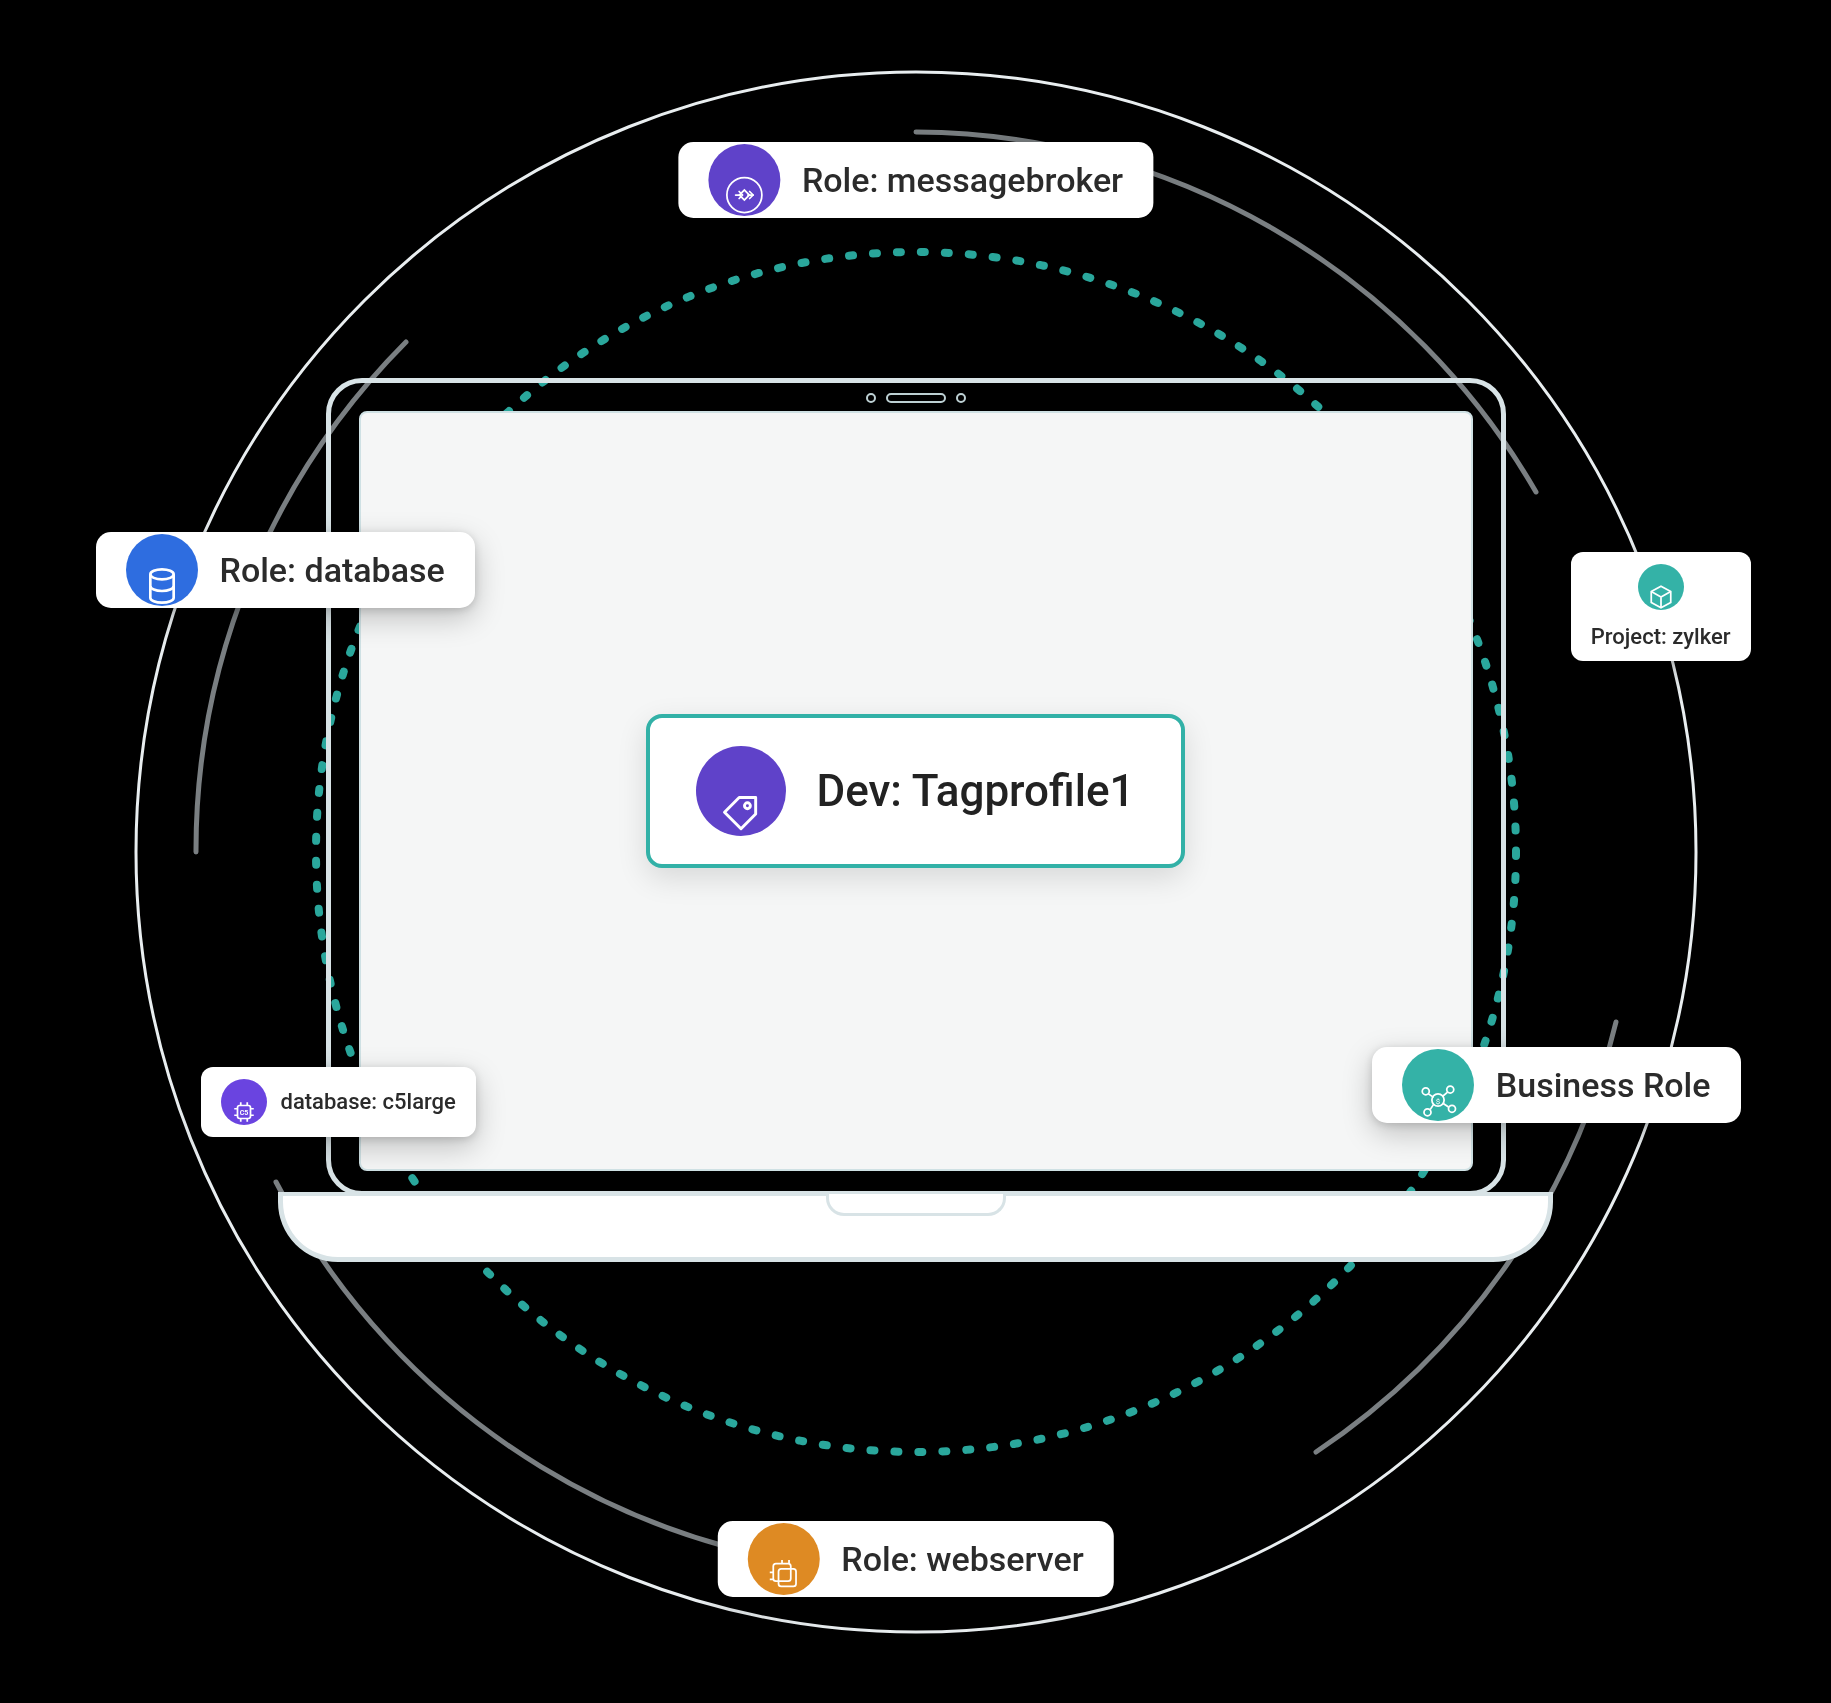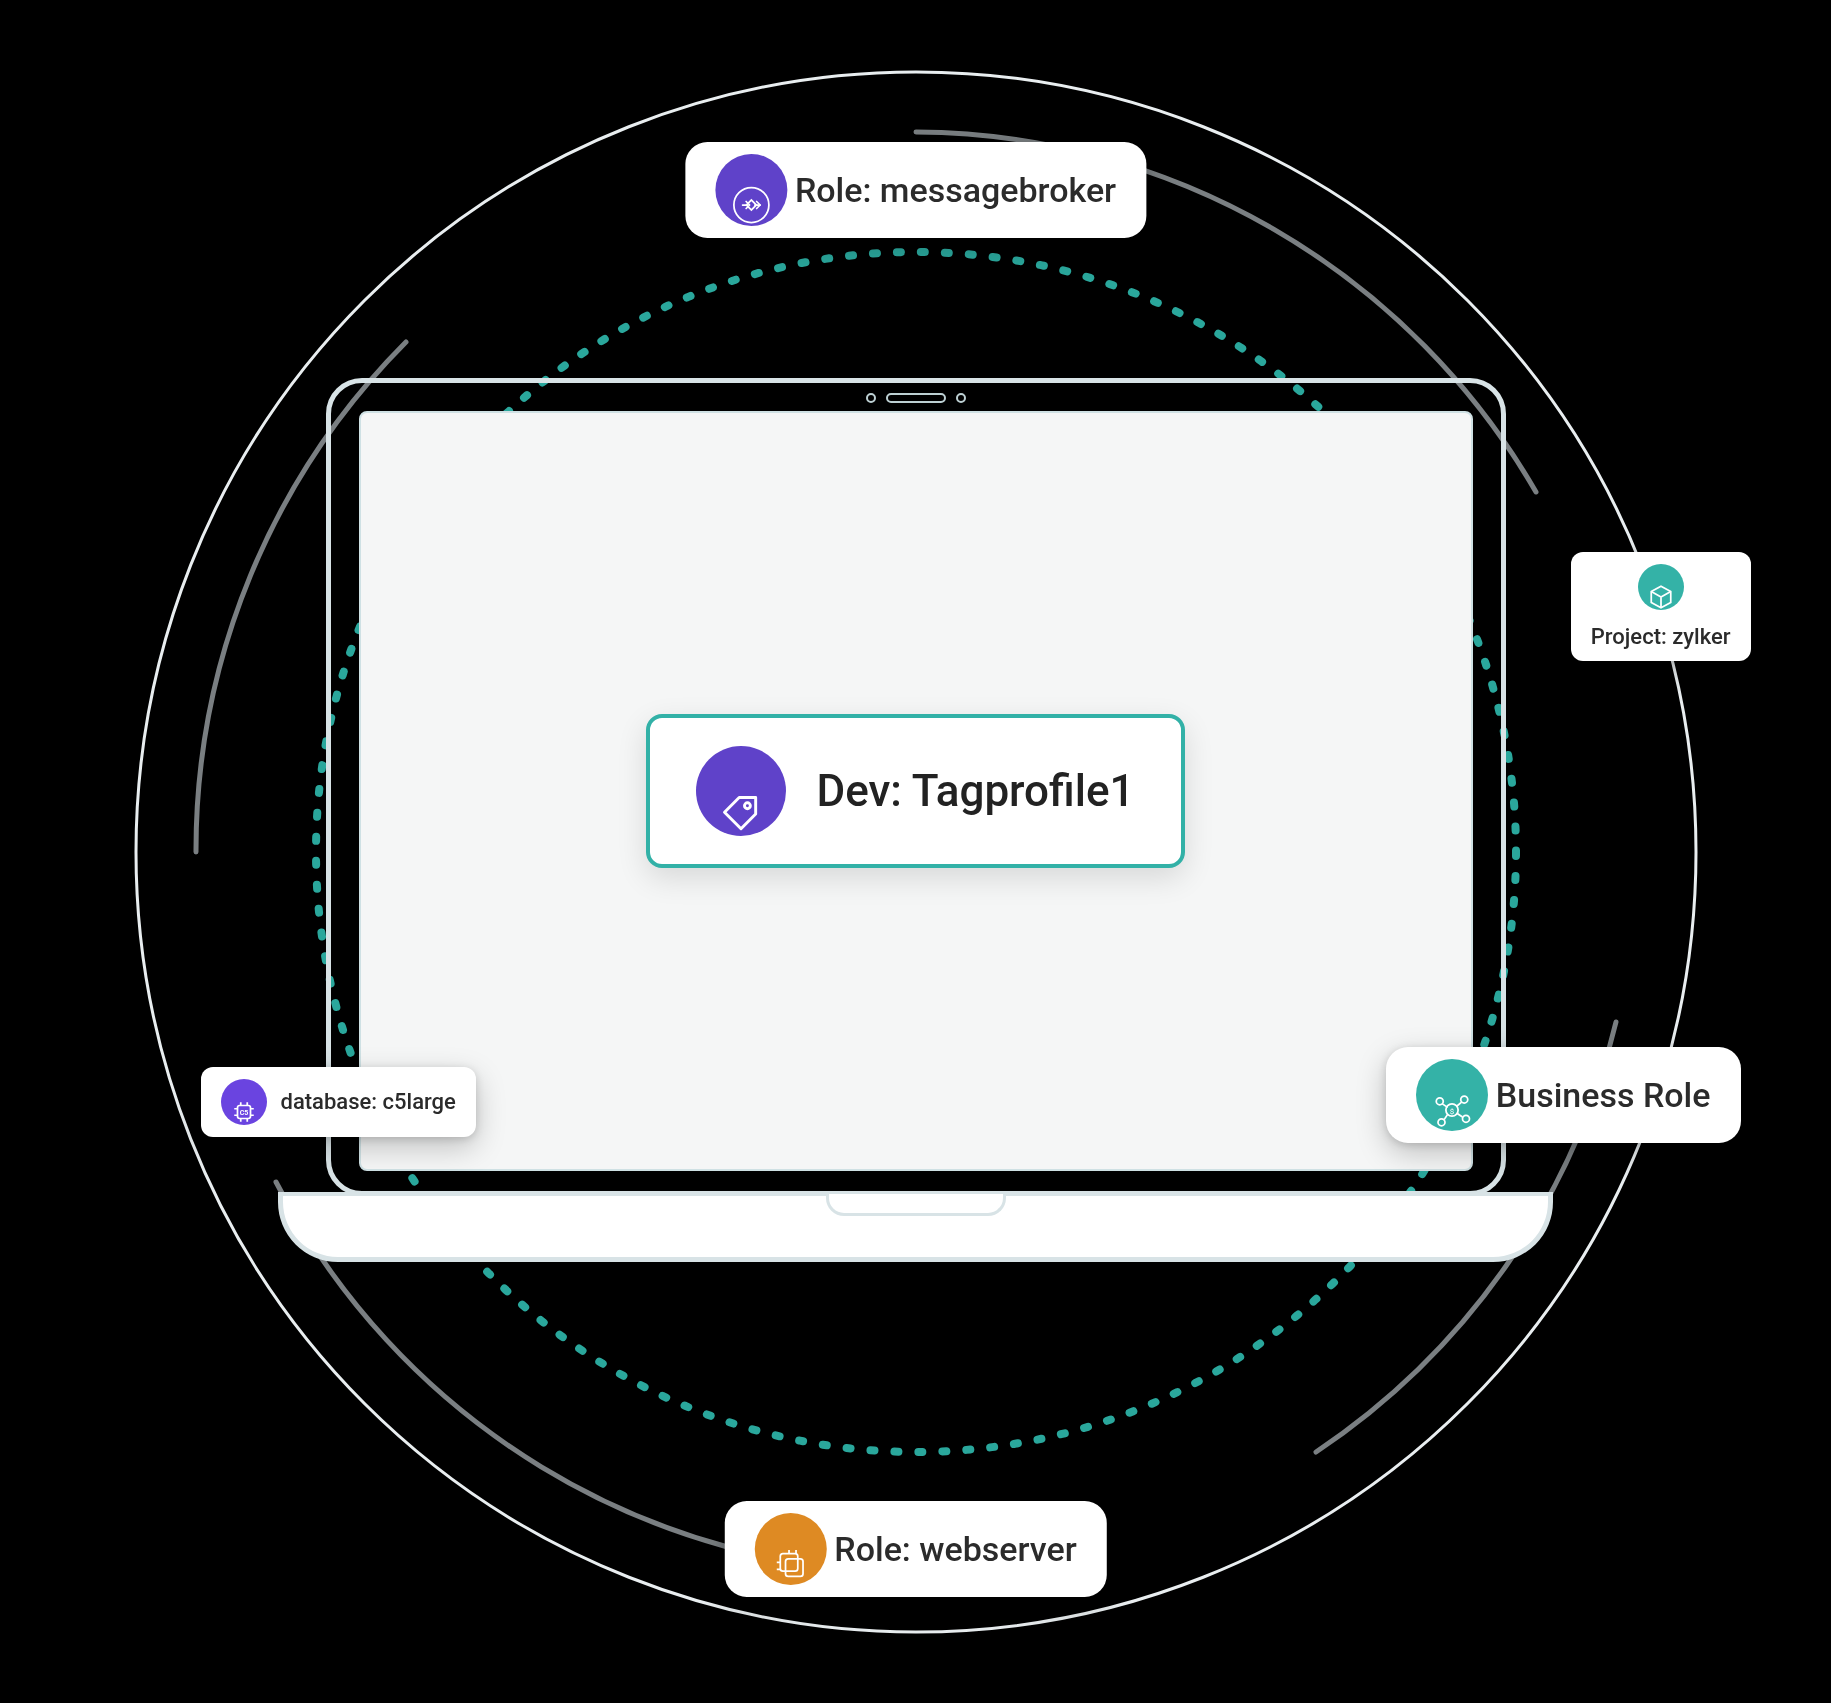--- a/index.html
+++ b/index.html
@@ -81,26 +81,26 @@
     border: 3px solid #d8e3e6;
     border-top: none;
     border-radius: 0 0 18px 18px;
     background: #fff;
   }
 
   
   .card {
     position: absolute;
     background: #fff;
-    border-radius: 22px;
+    border-radius: 15px;
     box-shadow: 0 10px 30px rgba(0,0,0,0.22), 0 2px 8px rgba(0,0,0,0.15);
     display: flex;
     align-items: center;
-    gap: 8px;
-    padding: 12px 30px;
+    gap: 22px;
+    padding: 2px 30px;
     color: #222;
     white-space: nowrap;
   }
   .card .title { font-size: 34px; font-weight: 500; color: #2b2b2b; }
   .card.small { padding: 12px 20px; border-radius: 12px; gap: 14px; }
   .card.small .title { font-size: 22px; }
   .center-card {
     background: #fff;
     border: 4px solid #32b1a7;
     border-radius: 16px;
@@ -181,20 +181,30 @@
       <svg width="42" height="42" viewBox="0 0 48 48" fill="none" stroke="#fff" stroke-width="2">
         <circle cx="24" cy="24" r="20"></circle>
         <path d="M14 24 h6 M28 24 h6" stroke-linecap="round"></path>
         <path d="M18 20 l4 4 -4 4 M30 20 l4 4 -4 4" stroke-linecap="round" stroke-linejoin="round"></path>
         <rect x="20" y="20" width="8" height="8" transform="rotate(45 24 24)"></rect>
       </svg>
     </span>
     <span class="title">Role: messagebroker</span>
   </div>
 
+  <div class="card pos-left">
+    <span class="icon-circle bg-blue">
+      <svg width="40" height="40" viewBox="0 0 24 24" fill="none" stroke="#fff" stroke-width="1.6">
+        <ellipse cx="12" cy="5" rx="7" ry="3"></ellipse>
+        <path d="M5 5 V19 a7 3 0 0 0 14 0 V5"></path>
+        <path d="M5 12 a7 3 0 0 0 14 0"></path>
+      </svg>
+    </span>
+    <span class="title">Role: database</span>
+  </div>
 
   <div class="card small pos-right">
     <span class="icon-circle small bg-teal">
       <svg width="26" height="26" viewBox="0 0 24 24" fill="none" stroke="#fff" stroke-width="1.6">
         <path d="M12 2 L21 7 V17 L12 22 L3 17 V7 Z"></path>
         <path d="M3 7 L12 12 L21 7 M12 12 V22"></path>
       </svg>
     </span>
     <span class="title">Project: zylker</span>
   </div>

